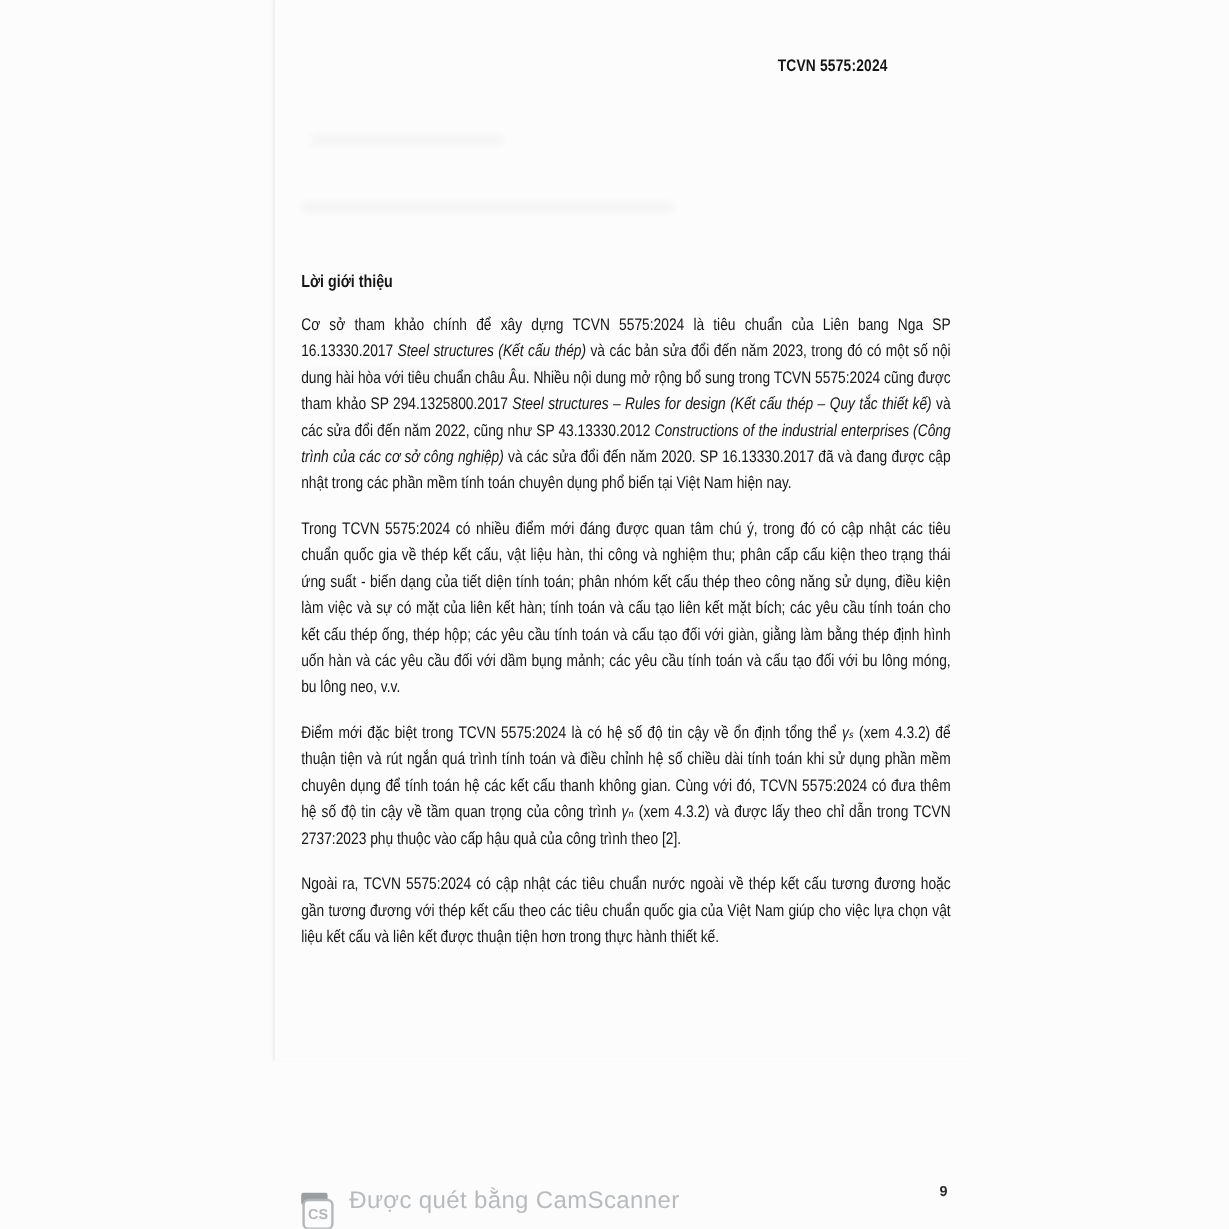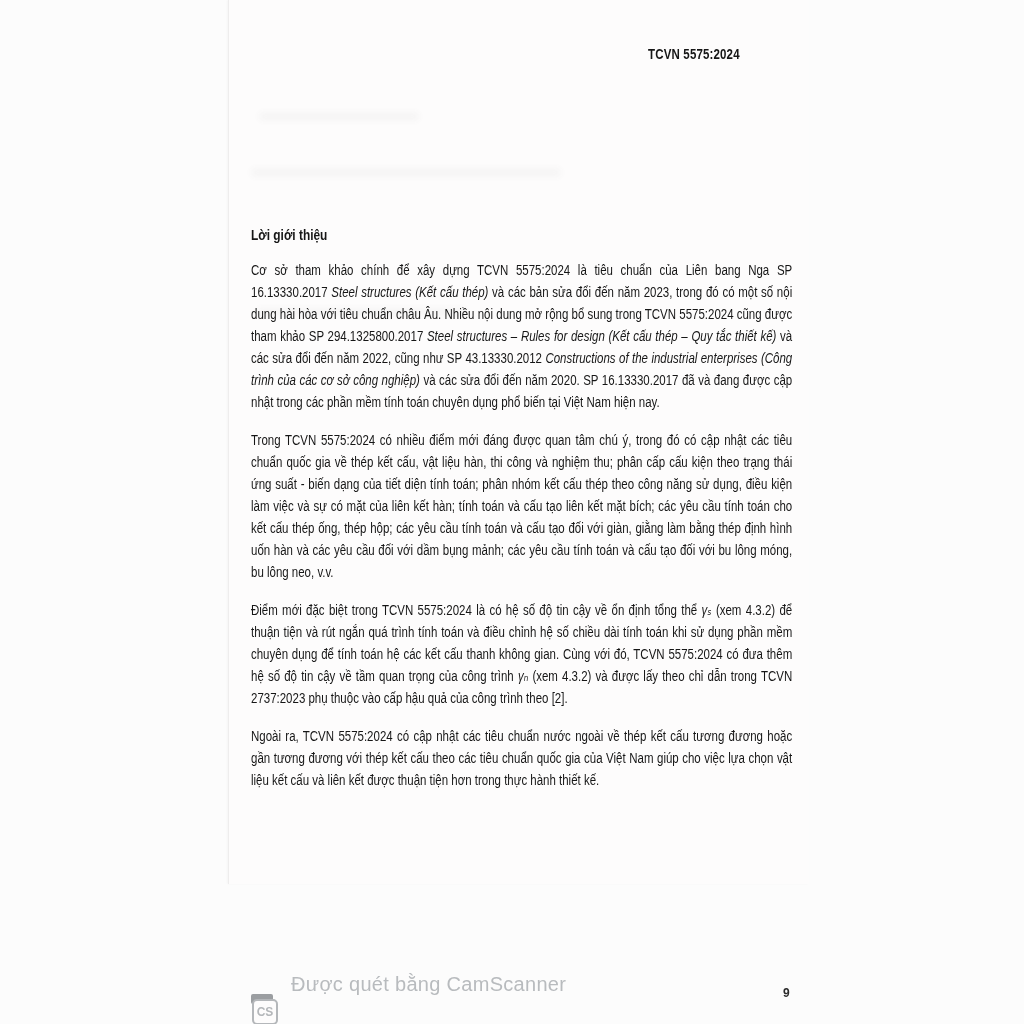--- a/index.html
+++ b/index.html
@@ -74,21 +74,21 @@
     width:22px;height:22px;
     border:2.5px solid #b4b7ba;
     border-radius:5px;
     background:#fdfcfc;
     display:flex;align-items:center;justify-content:center;
     font-size:12px;font-weight:bold;color:#b4b7ba;
     letter-spacing:0;
     margin-top:27px;
   }
   .scanner-text{
-    position:absolute;left:40px;top:7px;
+    position:absolute;left:40px;top:24px;
     font-size:20px;
     color:#b8bbbe;
     letter-spacing:0.3px;
     white-space:nowrap;
   }
   .page-number{
     position:absolute;left:532px;top:20px;
     font-size:12px;
     font-weight:bold;
     color:#2a2a2a;

